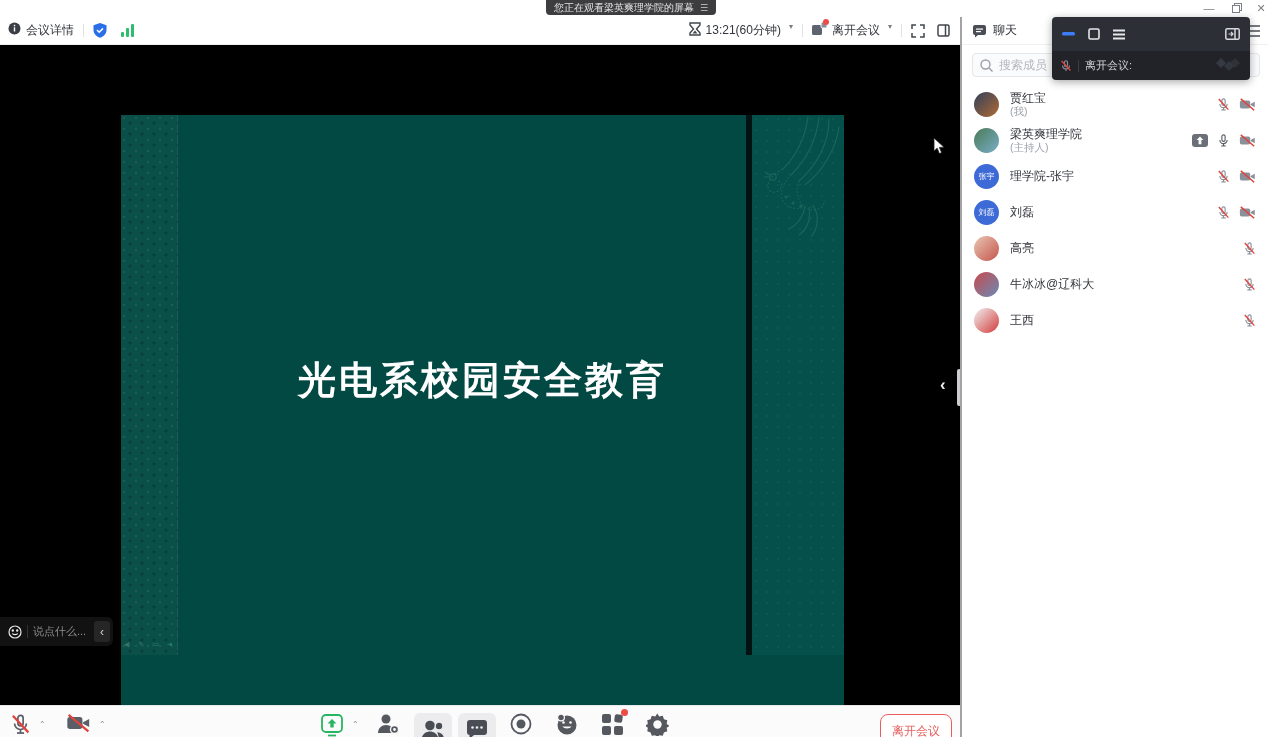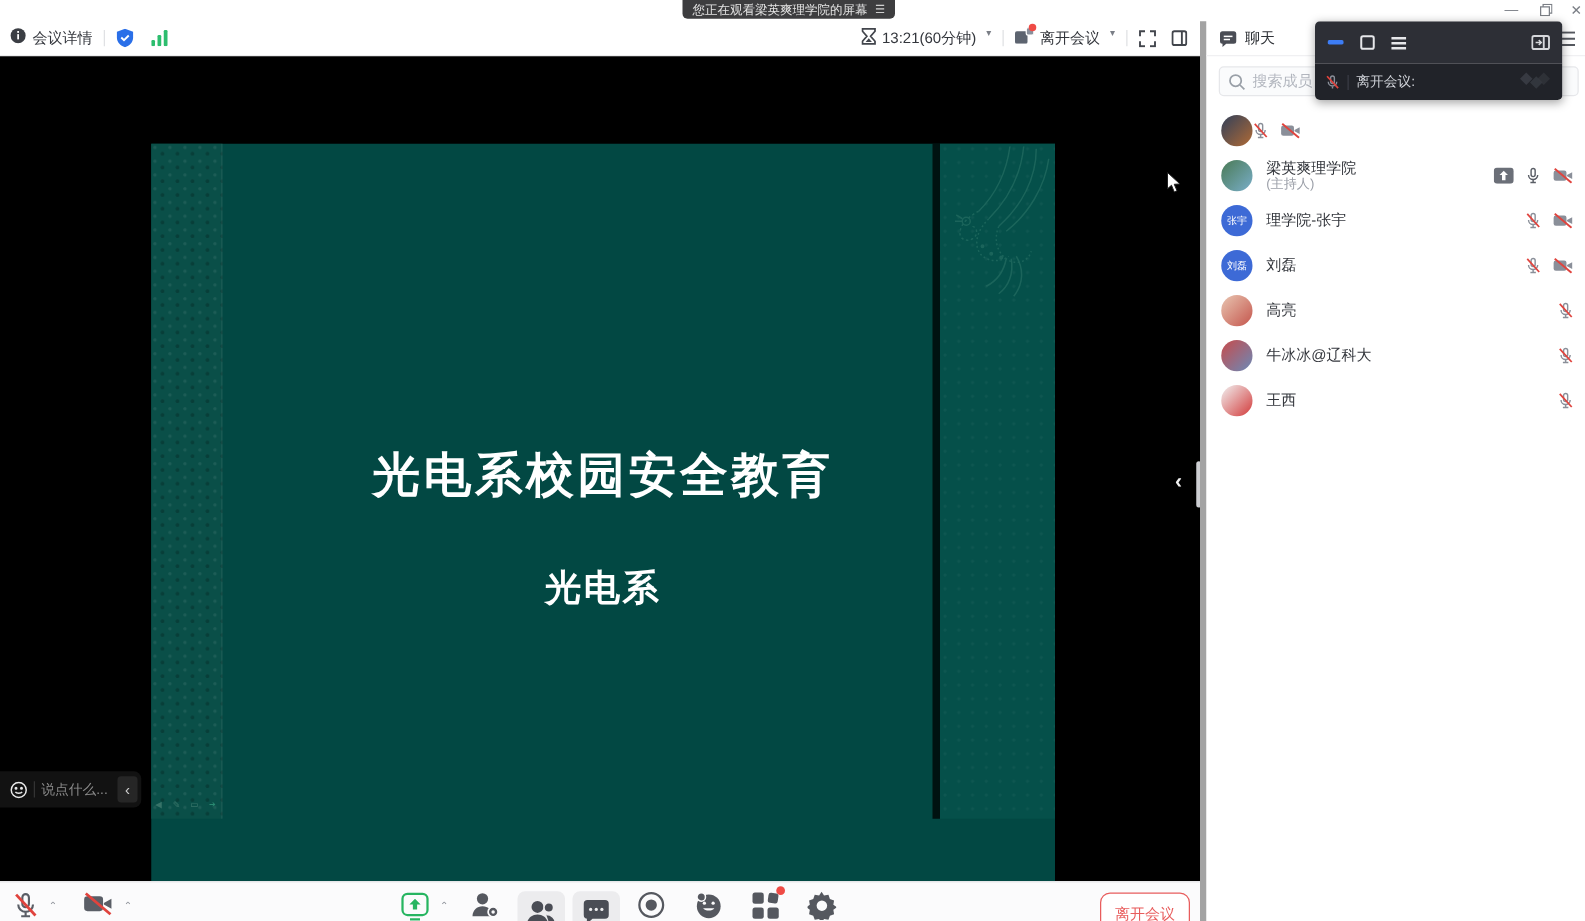--- a/index.html
+++ b/index.html
@@ -55,21 +55,21 @@
   
   #toolbar { left:0; top:705px; width:960px; height:40px; background:#fbfbfc; border-top:1px solid #e7e8ea;
     display:block; }
   .tb-item { position:absolute; top:7px; display:flex; align-items:center; justify-content:center; }
   .tb-caret { color:#8d9199; font-size:8px; }
   .tb-active { background:#ececee; border-radius:6px; width:38px; height:34px; }
   #leave-btn { position:absolute; left:880px; top:8px; width:72px; height:34px; background:#ffffff;
     border:1px solid #e85d5d; border-radius:8px; color:#e85d5d; font-size:12px; display:flex; align-items:center; justify-content:center; }
 
   
-  #sidepanel { left:960px; top:17px; width:308px; height:720px; background:#ffffff; border-left:5px solid #a3a3a3; }
+  #sidepanel { left:960px; top:17px; width:308px; height:720px; background:#ffffff; border-left:2px solid #a3a3a3; }
   #panel-header { position:absolute; left:0; top:0; width:308px; height:28px; display:flex; align-items:center; padding:0 10px;
     font-size:12px; color:#2f3237; gap:6px; border-bottom:1px solid #f0f0f2; }
   #panel-menu-icon { position:absolute; right:8px; top:8px; color:#55585f; }
   #search-box { position:absolute; left:10px; top:36px; width:288px; height:24px; background:#fafbfc; border:1px solid #e6e7ea;
     border-radius:4px; display:flex; align-items:center; padding:0 7px; gap:6px; }
   #search-box input { border:none; outline:none; background:transparent; font-size:12px; color:#444; width:220px;
     font-family:"Liberation Sans","DejaVu Sans",sans-serif; }
   #search-box input::placeholder { color:#b3b7bf; }
   #participant-list { position:absolute; left:0; top:69px; width:308px; }
   .p-row { position:relative; width:308px; height:36px; display:flex; align-items:center; padding:0 14px 0 12px; }
@@ -195,21 +195,20 @@
       <circle cx="20" cy="60" r="3.2"></circle>
       <path d="M17 58 L12 55 M17 60 L11 60"></path>
       <path d="M52 90 C50 100 44 108 36 112"></path>
       <path d="M56 90 C58 102 54 112 46 118"></path>
       <path d="M60 88 C66 98 66 110 58 120"></path>
       <circle cx="33" cy="80" r="1" fill="#1d665c"></circle>
         <circle cx="40" cy="86" r="1" fill="#1d665c"></circle>
         <circle cx="48" cy="89" r="1" fill="#1d665c"></circle>
     </svg>
     <div id="slide-title" class="slide-title">光电系校园安全教育</div>
-    <div id="slide-subtitle" class="slide-title">光电系</div>
     <div id="presenter-controls">
       <span>◀</span>
       <span>✎</span>
       <span>▭</span>
       <span class="pc-next">➔</span>
     </div>
   </div>
 
   <div id="quick-chat">
     <span style="margin-left:8px;">
@@ -353,20 +352,24 @@
     <svg width="13" height="13" viewBox="0 0 13 13" fill="none" stroke="#9aa0a8" stroke-width="1.4">
         <circle cx="5.5" cy="5.5" r="4.5"></circle>
         <line x1="9" y1="9" x2="12.5" y2="12.5"></line>
       </svg>
     <input placeholder="搜索成员" style="">
   </div>
 
   <div id="participant-list">
       <div class="p-row">
         <div class="avatar" style="background: linear-gradient(135deg, rgb(49, 64, 90), rgb(176, 106, 53));"></div>
+        <div class="p-info">
+          <div class="p-name">贾红宝</div>
+          <div class="p-sub">(我)</div>
+        </div>
         <div class="p-icons">
           <span>
             <svg width="13" height="15" viewBox="0 0 16 17">
               <g fill="none" stroke="#8a8f99" stroke-width="1.4">
                 <rect x="6" y="1.5" width="4" height="8" rx="2"></rect>
                 <path d="M3.5 7.8a4.5 4.5 0 0 0 9 0"></path>
                 <line x1="8" y1="12.7" x2="8" y2="15.2"></line>
                 <line x1="5.3" y1="15.2" x2="10.7" y2="15.2"></line>
               </g>
               <line x1="2.2" y1="1.8" x2="14" y2="14.8" stroke="#e0433d" stroke-width="1.7"></line>

